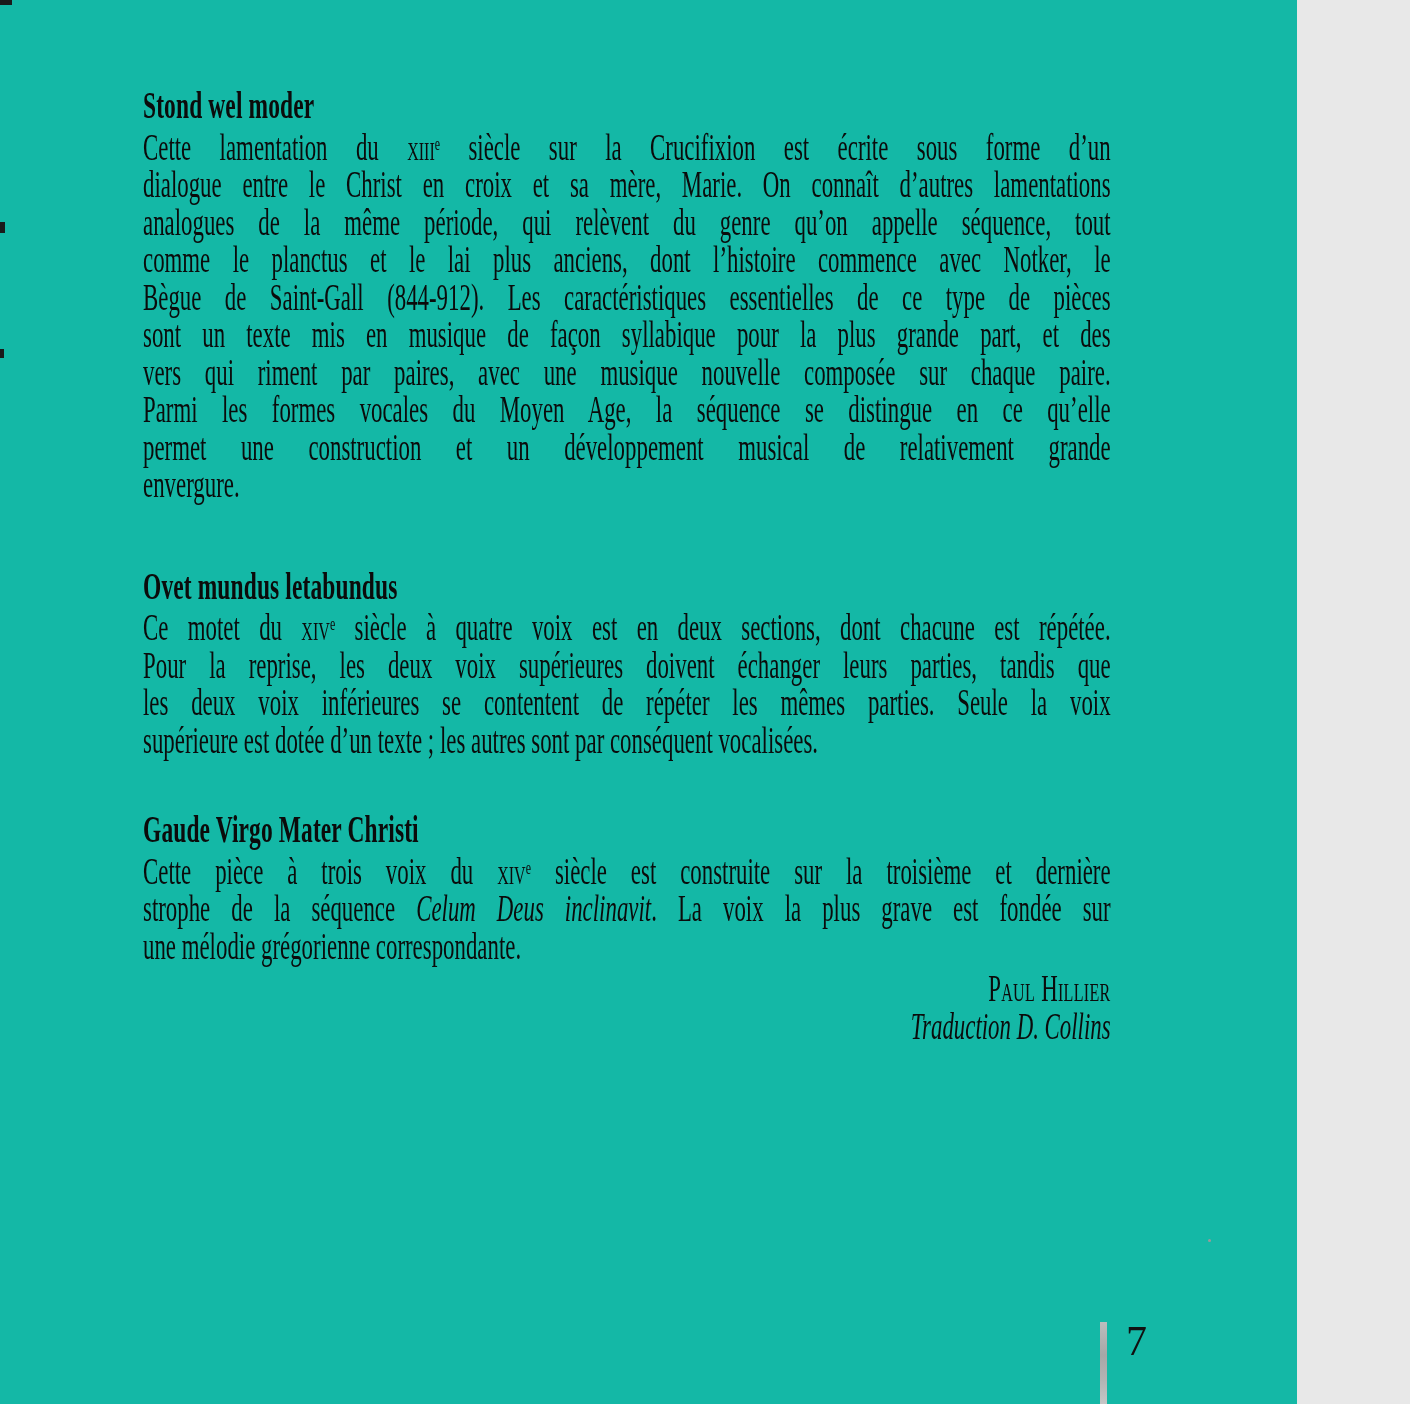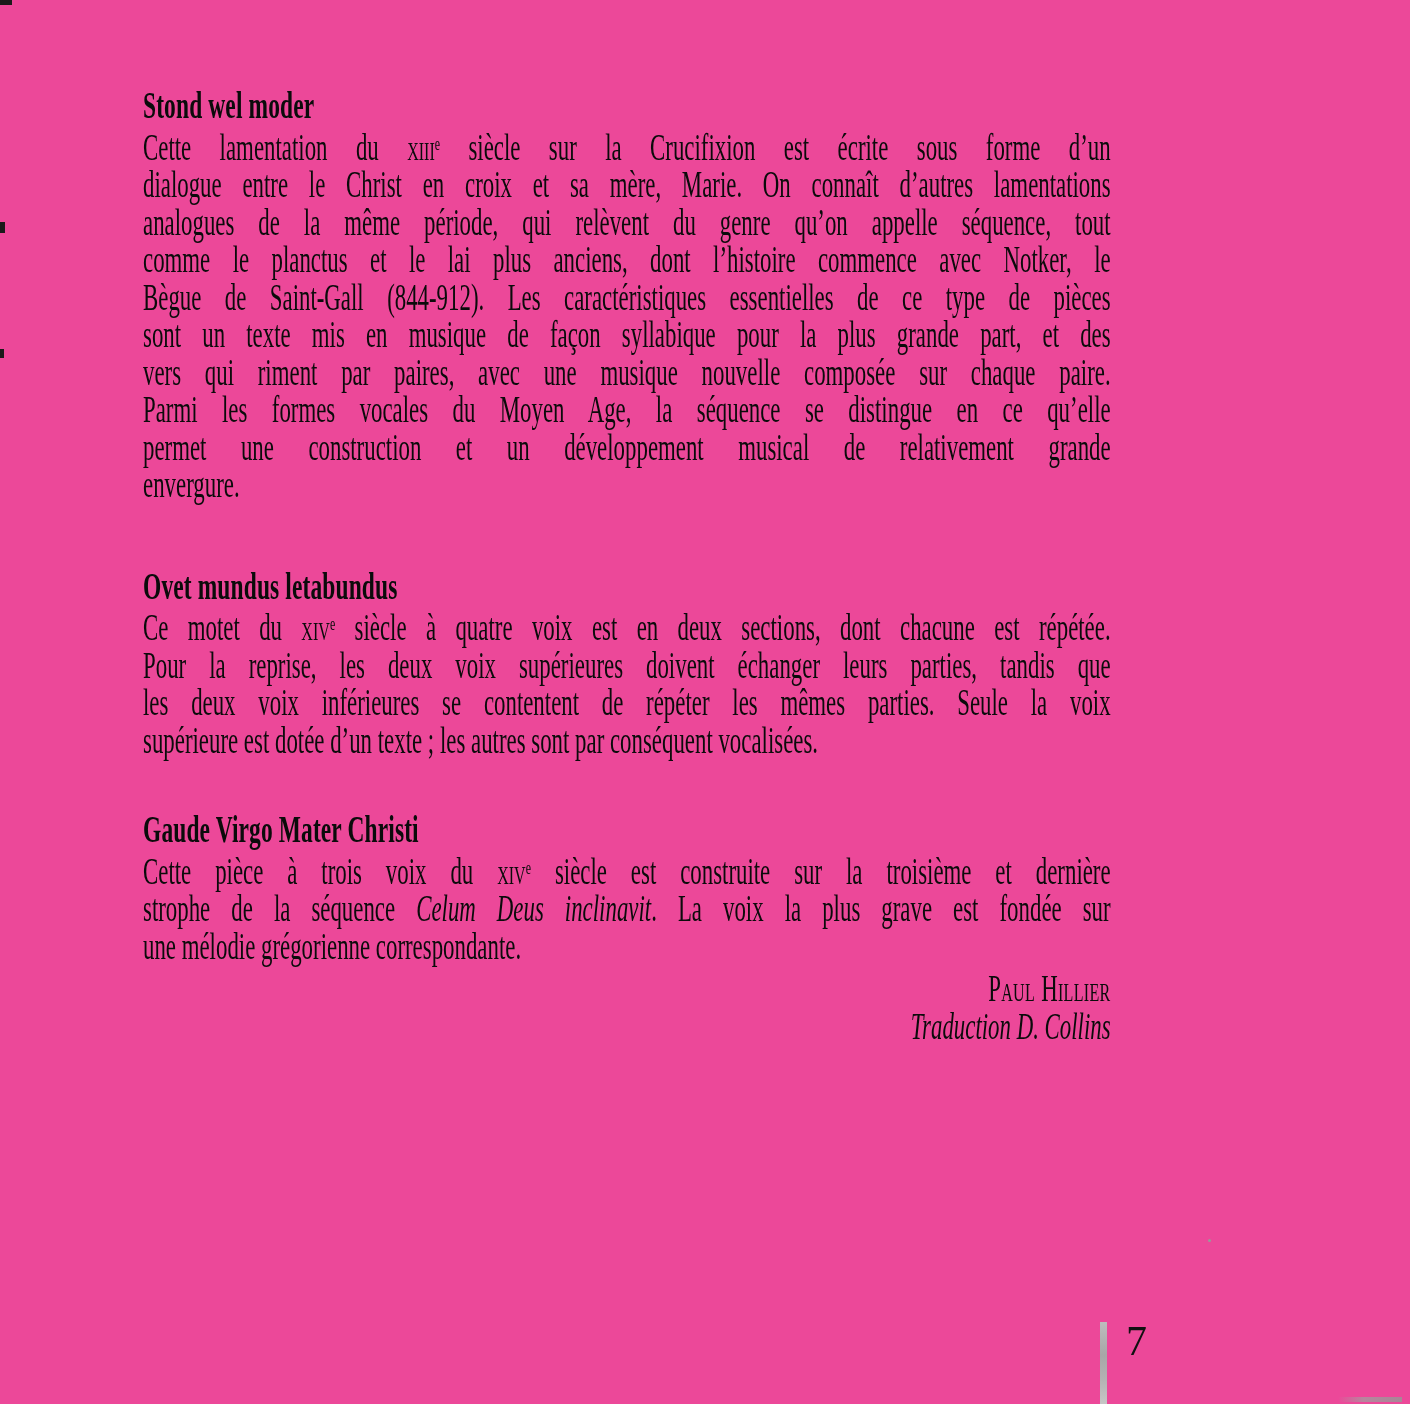--- a/index.html
+++ b/index.html
@@ -1,19 +1,19 @@
 <!DOCTYPE html>
 <html><head>
 <meta charset="utf-8">
 <style>
   html,body{margin:0;padding:0;background:#e8e8e8;}
   .page{
     position:relative;
-    width:1410px;height:1404px;
-    background:#ec4899;
+    width:1297px;height:1404px;
+    background:#14b8a6;
     overflow:hidden;
     font-family:"Liberation Serif","DejaVu Serif",serif;
     color:#0b0b0b;
   }
   
   .textcol{
     position:absolute;left:143px;top:87px;
     width:1567px;
     transform:scaleX(0.6175);
     transform-origin:0 0;

